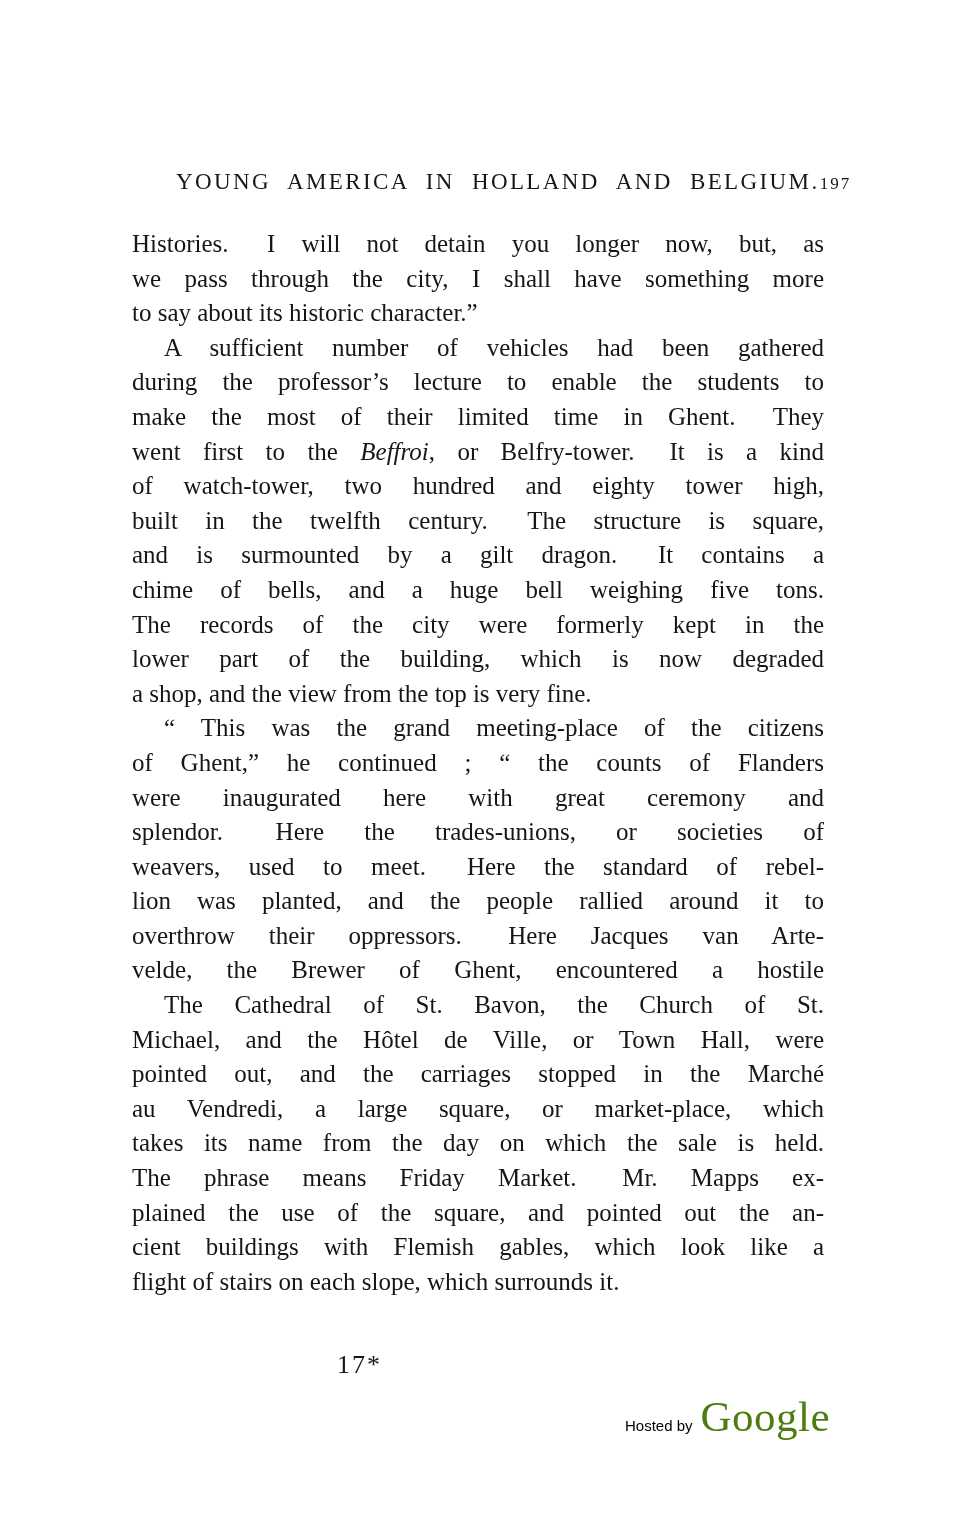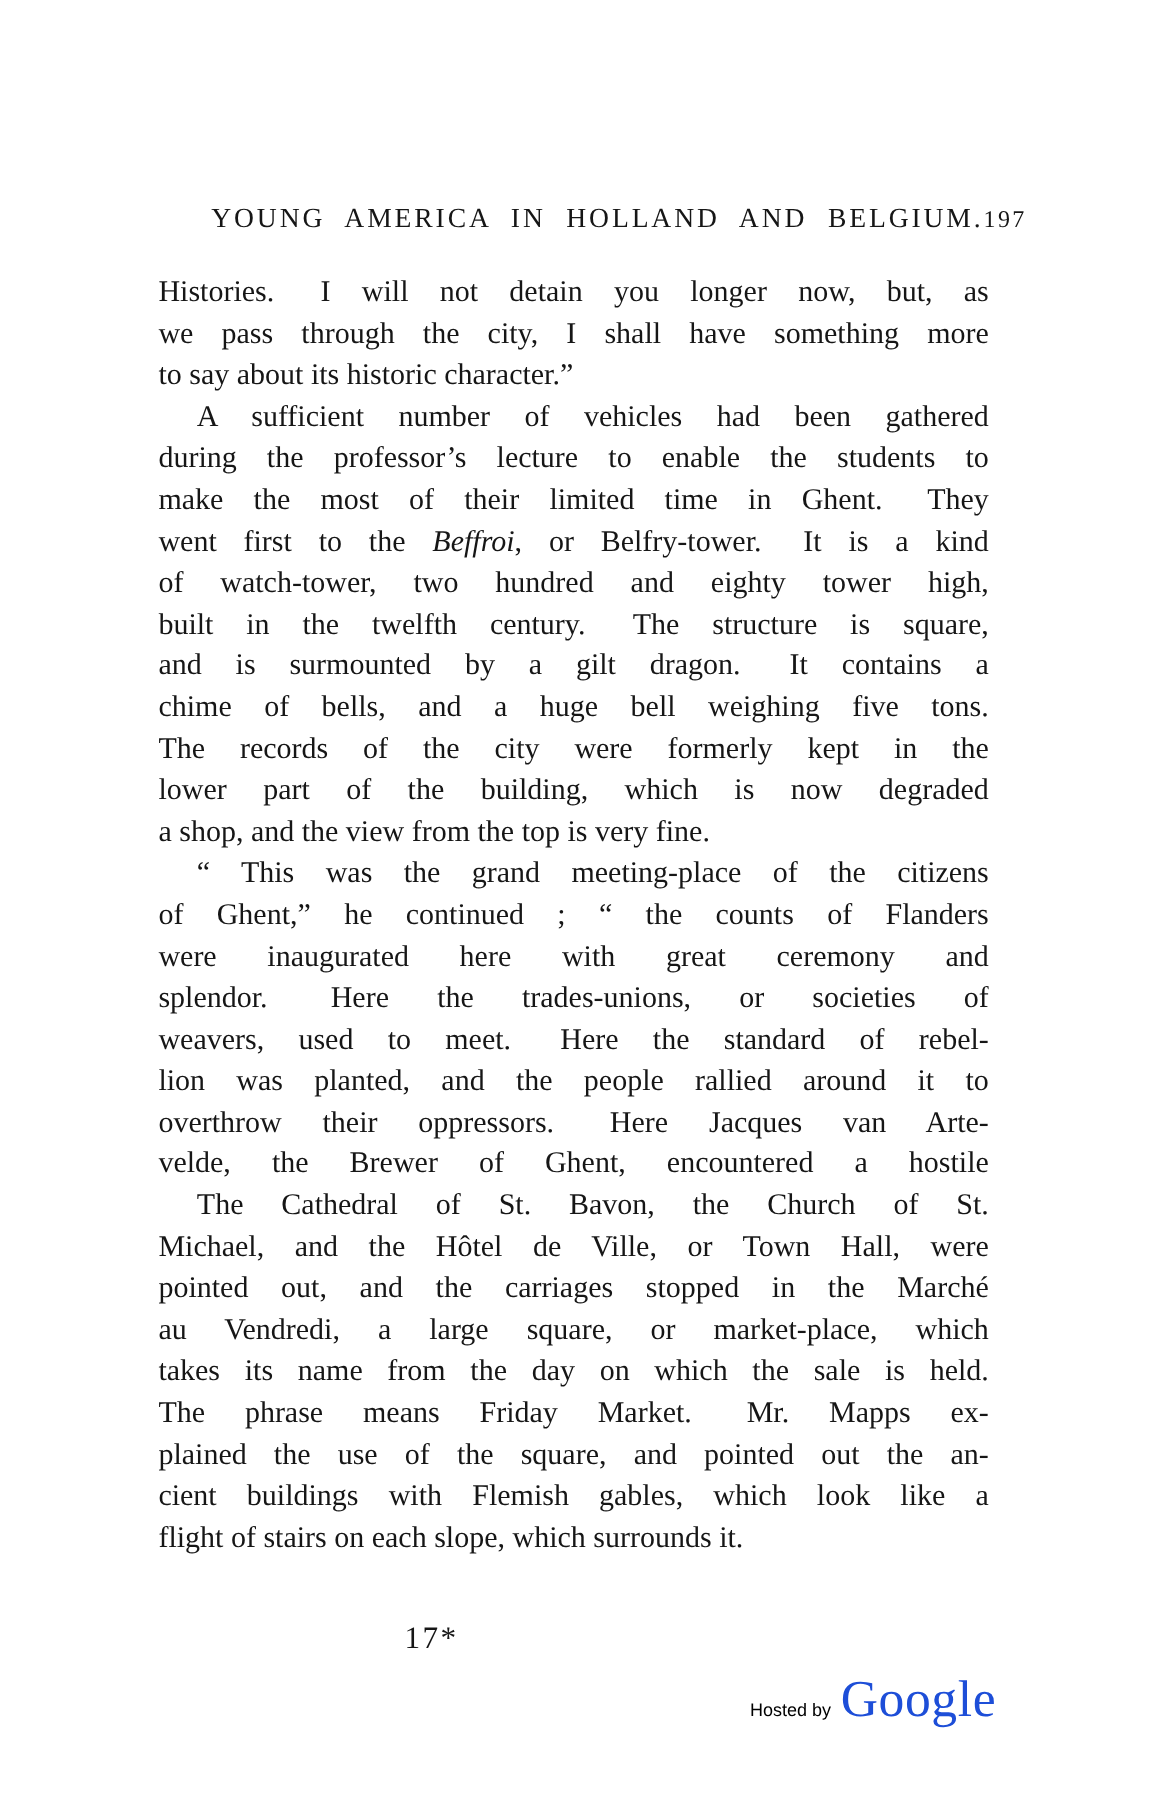--- a/index.html
+++ b/index.html
@@ -20,21 +20,21 @@
   .page-header {
     position: absolute; left: 176px; top: 169px; width: 644px;
     display: flex; justify-content: space-between; align-items: baseline;
     white-space: nowrap;
   }
   .header-title {
     font-size: 23px; letter-spacing: 2.4px; word-spacing: 9px;
     font-weight: normal;
   }
   .header-page-number {
-    font-size: 20px; letter-spacing: 2px;
+    font-size: 17px; letter-spacing: 2px;
   }
   
   .body-text {
     position: absolute; left: 132px; top: 227px; width: 692px;
     font-size: 25px; line-height: 34.6px;
   }
   .l {
     text-align: justify;
     height: 34.6px;
     overflow: hidden;
@@ -54,21 +54,21 @@
     position: absolute; left: 625px; top: 1392px;
     display: flex; align-items: baseline; gap: 8px;
     white-space: nowrap;
   }
   .hosted-by {
     font-family: Liberation Sans, sans-serif;
     font-size: 15px; color: #000000;
   }
   .google-logo {
     font-family: "Liberation Serif", serif;
-    font-size: 43px; color: #1d4ed8; letter-spacing: 0.5px;
+    font-size: 43px; color: #4d7c0f; letter-spacing: 0.5px;
   }
 </style>
 </head>
 <body>
 
 <div class="page">
 
   <div class="page-header">
     <span class="header-title">YOUNG AMERICA IN HOLLAND AND BELGIUM.</span>
     <span class="header-page-number">197</span>

